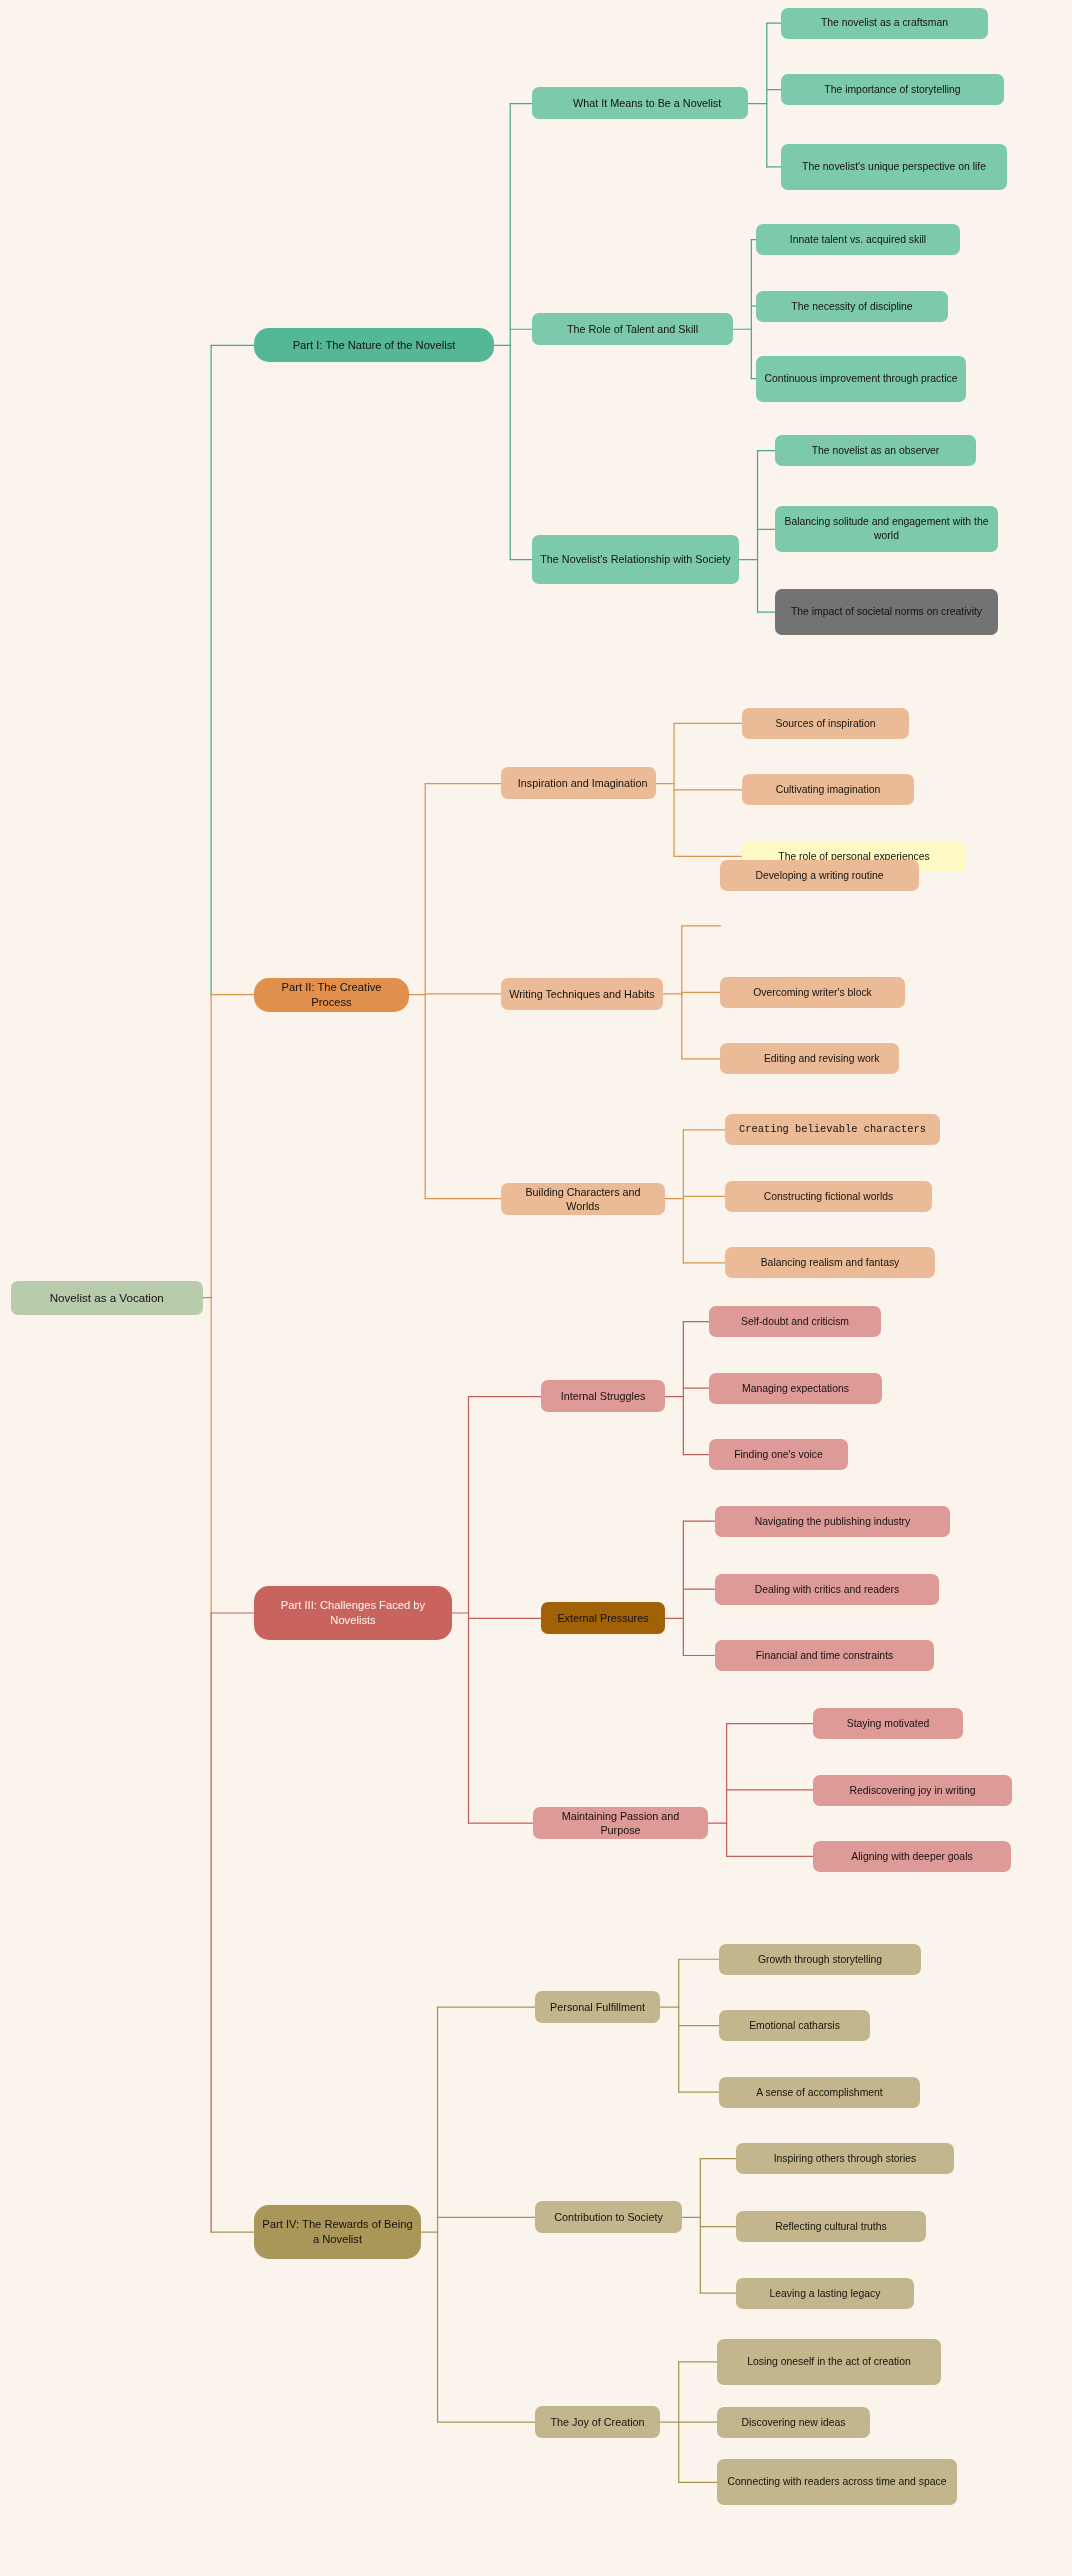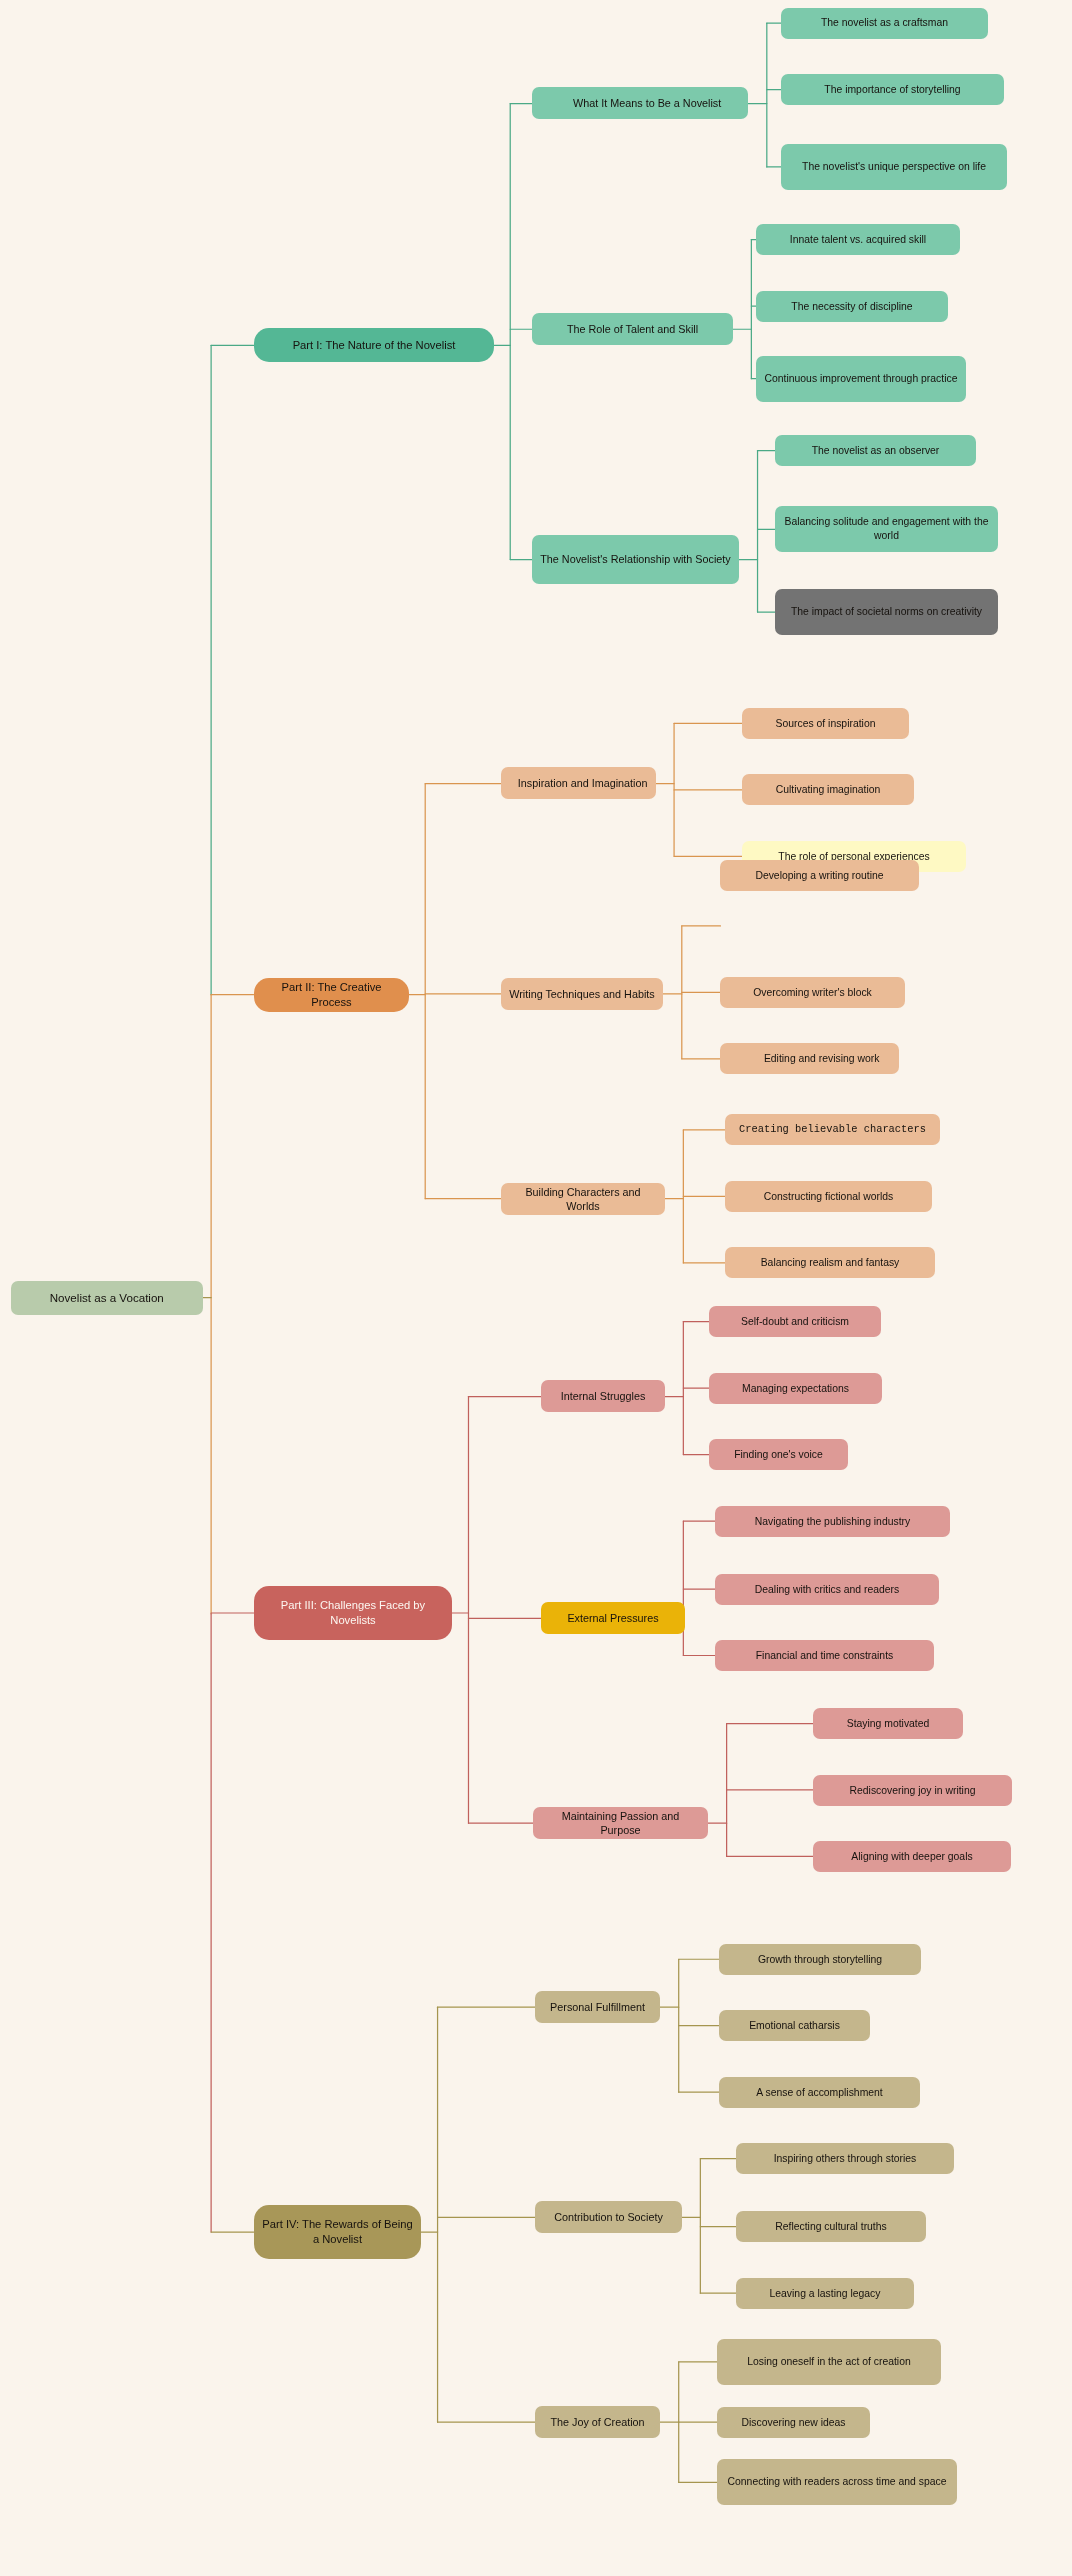--- a/index.html
+++ b/index.html
@@ -152,21 +152,21 @@
       <div class="node leaf" style="left: 720px; top: 1043px; width: 179px; height: 31px; background: rgb(234, 187, 150); padding-left: 32px;">Editing and revising work</div>
       <div class="node topic" style="left: 501px; top: 1183px; width: 164px; height: 32px; background: rgb(234, 187, 150);">Building Characters and Worlds</div>
       <div class="node leaf" style="left: 725px; top: 1114px; width: 215px; height: 31px; background: rgb(234, 187, 150); font-family: Liberation Mono, monospace;">Creating believable characters</div>
       <div class="node leaf" style="left: 725px; top: 1181px; width: 207px; height: 31px; background: rgb(234, 187, 150);">Constructing fictional worlds</div>
       <div class="node leaf" style="left: 725px; top: 1247px; width: 210px; height: 31px; background: rgb(234, 187, 150);">Balancing realism and fantasy</div>
       <div class="node part light-text" style="left: 254px; top: 1586px; width: 198px; height: 54px; background: rgb(200, 99, 93);">Part III: Challenges Faced by Novelists</div>
       <div class="node topic" style="left: 541px; top: 1380px; width: 124px; height: 32px; background: rgb(221, 154, 150);">Internal Struggles</div>
       <div class="node leaf" style="left: 709px; top: 1306px; width: 172px; height: 31px; background: rgb(221, 154, 150);">Self-doubt and criticism</div>
       <div class="node leaf" style="left: 709px; top: 1373px; width: 173px; height: 31px; background: rgb(221, 154, 150);">Managing expectations</div>
       <div class="node leaf" style="left: 709px; top: 1439px; width: 139px; height: 31px; background: rgb(221, 154, 150);">Finding one's voice</div>
-      <div class="node topic" style="left: 541px; top: 1602px; width: 144px; height: 32px; background: #eab308;">External Pressures</div>
+      <div class="node topic" style="left: 541px; top: 1602px; width: 124px; height: 32px; background: #a16207;">External Pressures</div>
       <div class="node leaf" style="left: 715px; top: 1506px; width: 235px; height: 31px; background: rgb(221, 154, 150);">Navigating the publishing industry</div>
       <div class="node leaf" style="left: 715px; top: 1574px; width: 224px; height: 31px; background: rgb(221, 154, 150);">Dealing with critics and readers</div>
       <div class="node leaf" style="left: 715px; top: 1640px; width: 219px; height: 31px; background: rgb(221, 154, 150);">Financial and time constraints</div>
       <div class="node topic" style="left: 533px; top: 1807px; width: 175px; height: 32px; background: rgb(221, 154, 150);">Maintaining Passion and Purpose</div>
       <div class="node leaf" style="left: 813px; top: 1708px; width: 150px; height: 31px; background: rgb(221, 154, 150);">Staying motivated</div>
       <div class="node leaf" style="left: 813px; top: 1775px; width: 199px; height: 31px; background: rgb(221, 154, 150);">Rediscovering joy in writing</div>
       <div class="node leaf" style="left: 813px; top: 1841px; width: 198px; height: 31px; background: rgb(221, 154, 150);">Aligning with deeper goals</div>
       <div class="node part" style="left: 254px; top: 2205px; width: 167px; height: 54px; background: rgb(168, 151, 88);">Part IV: The Rewards of Being a Novelist</div>
       <div class="node topic" style="left: 535px; top: 1991px; width: 125px; height: 32px; background: rgb(196, 182, 140);">Personal Fulfillment</div>
       <div class="node leaf" style="left: 719px; top: 1944px; width: 202px; height: 31px; background: rgb(196, 182, 140);">Growth through storytelling</div>

